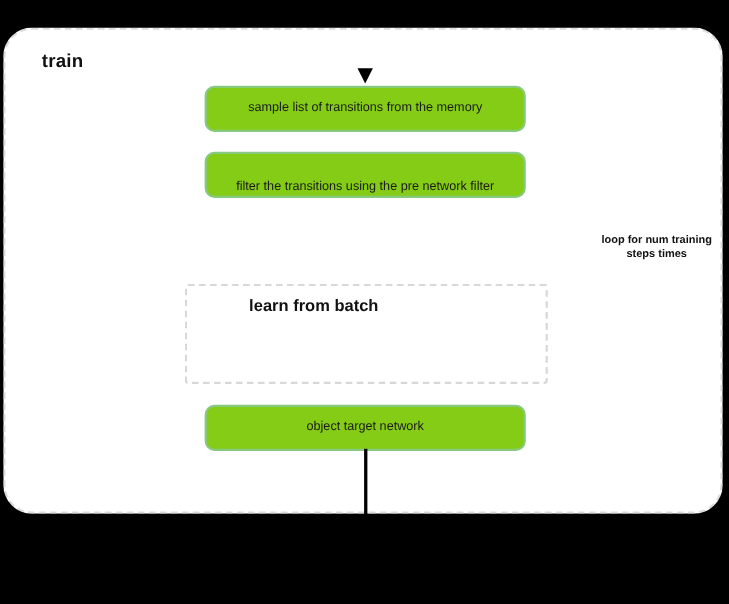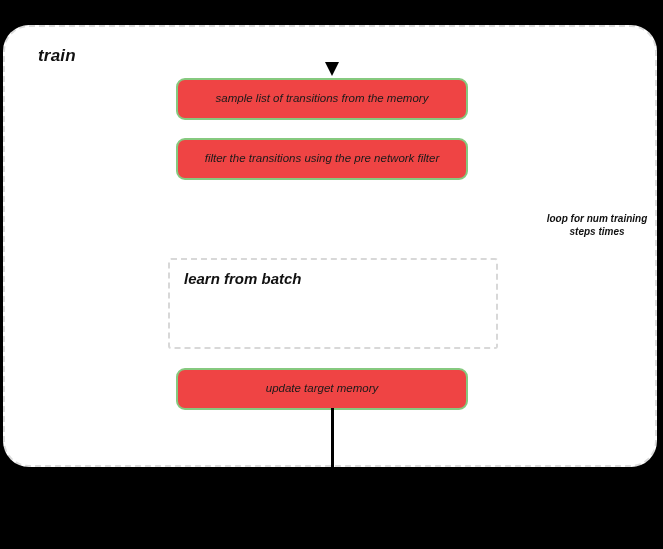--- a/index.html
+++ b/index.html
@@ -7,21 +7,20 @@
     padding: 0;
     background: #000000;
   }
   #canvas {
     position: relative;
     width: 663px;
     height: 549px;
     background: #000000;
     overflow: hidden;
     font-family: "Liberation Sans", sans-serif;
-    font-style: italic;
   }
 
   
   .train-container {
     position: absolute;
     left: 3px;
     top: 25px;
     width: 654px;
     height: 442px;
     background: #ffffff;
@@ -37,41 +36,41 @@
     font-size: 17px;
     font-weight: bold;
     color: #111111;
     letter-spacing: 0.2px;
     white-space: nowrap;
   }
 
   
   .step-box {
     position: absolute;
-    left: 176px;
+    left: 186px;
     width: 292px;
     height: 42px;
-    background: #ef4444;
+    background: #84cc16;
     border: 2.5px solid #86c97f;
     border-radius: 9px;
     box-sizing: border-box;
     display: flex;
     align-items: center;
     justify-content: center;
   }
   .step-box .step-label {
     font-size: 11.5px;
     color: #1a1a1a;
     text-align: center;
     line-height: 1.2;
     white-space: nowrap;
   }
 
   .step-1 { top: 78px; }
-  .step-2 { top: 138px; }
+  .step-2 { top: 138px; align-items: flex-end; }
   .step-3 { top: 198px; }
   .step-4 { top: 368px; }
 
   
   .subprocess-box {
     position: absolute;
     left: 168px;
     top: 258px;
     width: 330px;
     height: 91px;
@@ -82,20 +81,21 @@
   }
   .subprocess-title {
     position: absolute;
     left: 14px;
     top: 8px;
     font-size: 15px;
     font-weight: bold;
     color: #111111;
     line-height: 1.45;
     width: 160px;
+    text-align: right;
   }
 
   
   .stroke { position: absolute; background: #000000; }
 
   
   .entry-line {
     left: 331px;
     top: 0px;
     width: 3px;
@@ -226,21 +226,21 @@
   <div class="step-box step-2">
     <span class="step-label">filter the transitions using the pre network filter</span>
   </div>
 
 
   <div class="subprocess-box">
     <div class="subprocess-title">learn from batch</div>
   </div>
 
   <div class="step-box step-4">
-    <span class="step-label">update target memory</span>
+    <span class="step-label">object target network</span>
   </div>
 
   <div class="stroke exit-line"></div>
 
   <div class="entry-arrowhead"></div>
 
   <div class="loop-label">loop for num training steps times</div>
 
 </div>
 

